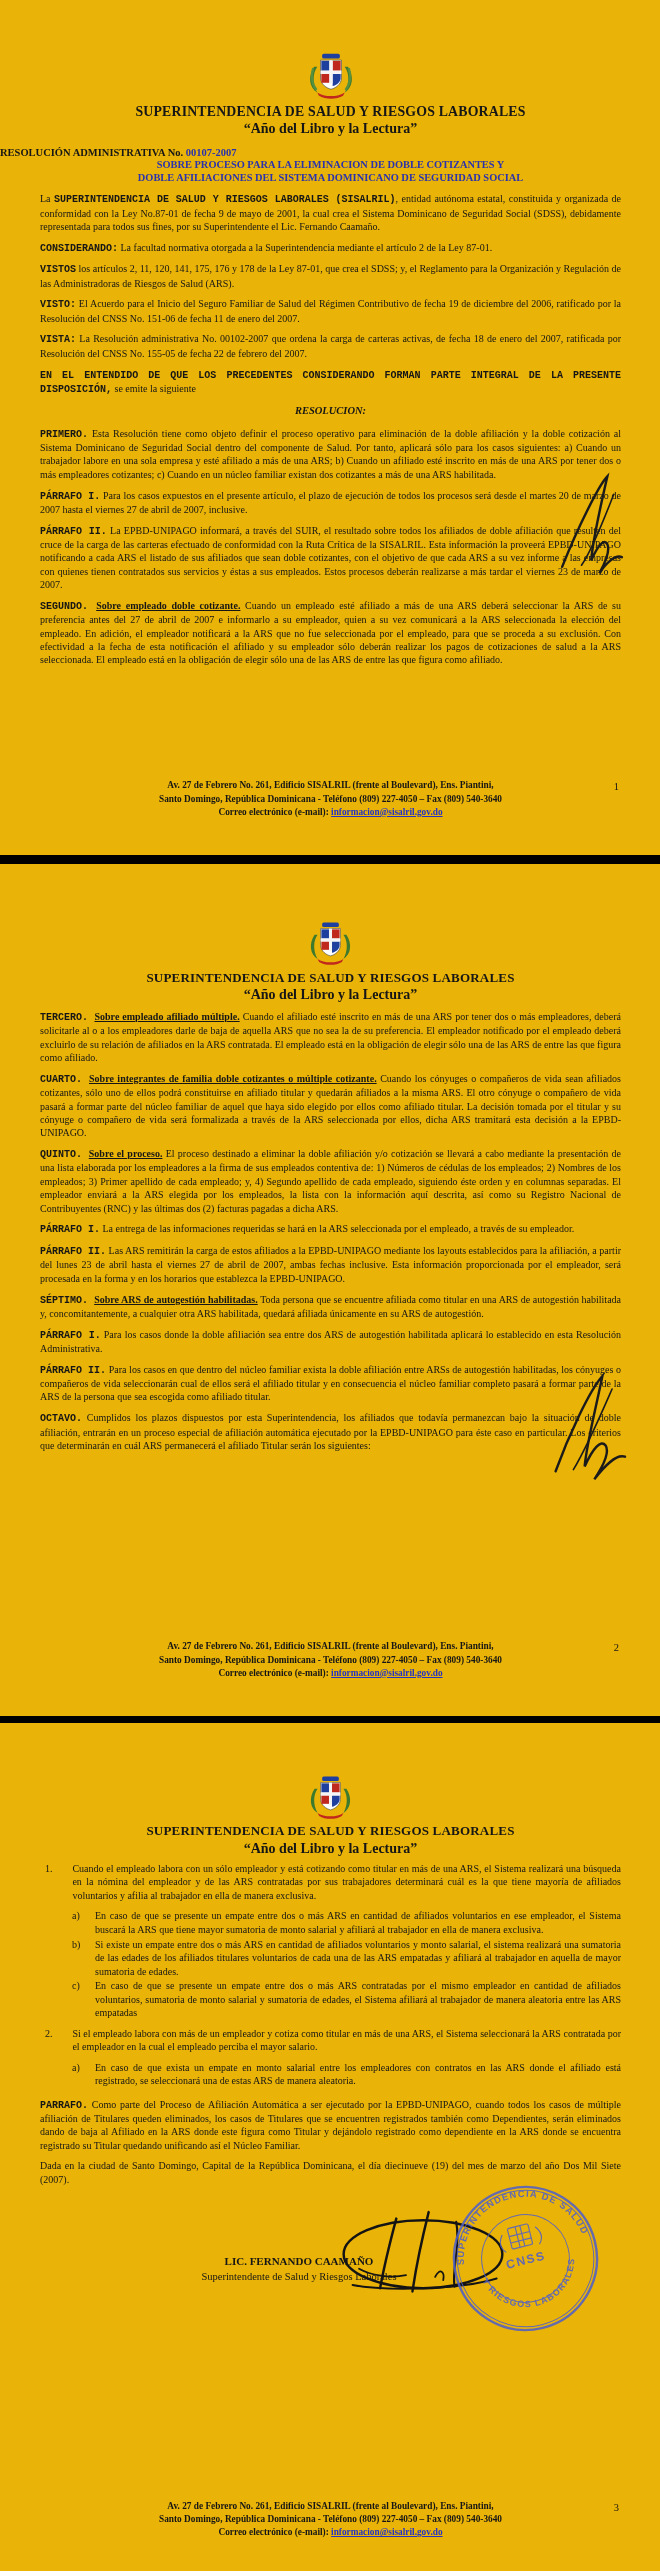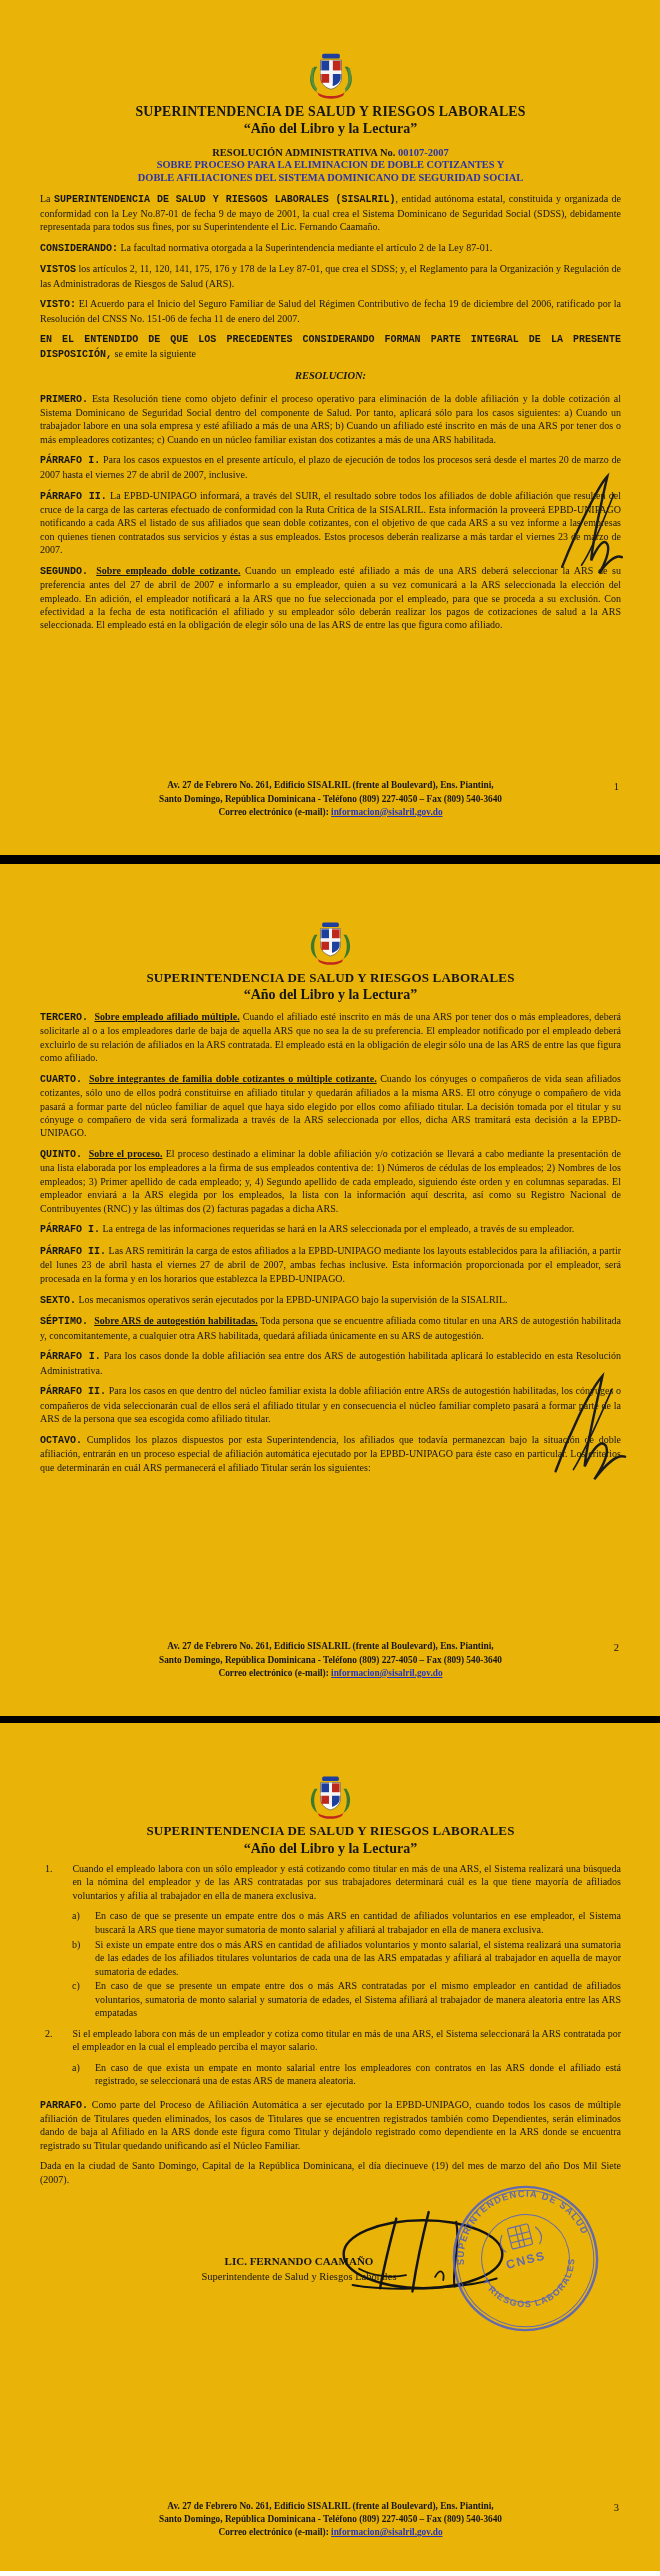--- a/index.html
+++ b/index.html
@@ -4,21 +4,21 @@
 <style>
   html,body{margin:0;padding:0;background:#ffffff;}
   body{width:661px;font-family:"Liberation Serif", serif;color:#161616;}
   .page{position:relative;width:661px;background:#eab308;overflow:hidden;}
   .p1{height:855px;} .p2{height:852px;} .p3{height:848px;}
   .sep{width:661px;background:#000;}
   .sep1{height:9px;} .sep2{height:6.5px;}
   .crest{display:block;margin:0 auto;}
   .org{ text-align:center;font-weight:bold;font-size:13.8px;letter-spacing:0.2px;margin-top:4.9px;}
   .motto{text-align:center;font-weight:bold;font-size:14px;margin-top:1.6px;}
-  .resline{text-align:center;font-weight:bold;font-size:10.5px;margin-top:9.7px;}
+  .resline{text-align:left;font-weight:bold;font-size:10.5px;margin-top:9.7px;}
   .resnum{color:#2a32ad;}
   .subject{text-align:center;font-weight:bold;font-size:10.4px;color:#2a32ad;line-height:1.25;}
   .content{padding:0 40px;text-align:justify;font-size:10px;line-height:1.34;}
   p.doc{margin:0 0 7.3px 0;}
   .lead{font-weight:bold;font-family:Liberation Mono, monospace;}
   .ulead{font-weight:bold;text-decoration:underline;}
   .reshead{text-align:center;font-weight:bold;font-style:italic;font-size:10.5px;margin:3.2px 0 9px 0;}
   .footer{position:absolute;left:0;bottom:36px;width:661px;}
   .footwrap{position:relative;width:518px;margin:0 auto;text-align:center;font-weight:bold;font-size:9.3px;line-height:1.42;}
   .email{color:#2433c4;text-decoration:underline;font-weight:bold;margin-top:12px;}
@@ -60,20 +60,21 @@
   <div class="motto">“Año del Libro y la Lectura”</div>
   <div class="resline"><span>RESOLUCIÓN ADMINISTRATIVA No. </span><span class="resnum">00107-2007</span></div>
   <div class="subject">SOBRE PROCESO PARA LA ELIMINACION DE DOBLE COTIZANTES Y</div>
   <div class="subject">DOBLE AFILIACIONES DEL SISTEMA DOMINICANO DE SEGURIDAD SOCIAL</div>
   <div style="height:8px"></div>
   <div class="content">
     <p class="doc"><span>La </span><span class="lead">SUPERINTENDENCIA DE SALUD Y RIESGOS LABORALES (SISALRIL)</span><span>, entidad autónoma estatal, constituida y organizada de conformidad con la Ley No.87-01 de fecha 9 de mayo de 2001, la cual crea el Sistema Dominicano de Seguridad Social (SDSS), debidamente representada para todos sus fines, por su Superintendente el Lic. Fernando Caamaño.</span></p>
     <p class="doc"><span class="lead">CONSIDERANDO:</span><span> La facultad normativa otorgada a la Superintendencia mediante el artículo 2 de la Ley 87-01.</span></p>
     <p class="doc"><span class="lead">VISTOS</span><span> los artículos 2, 11, 120, 141, 175, 176 y 178 de la Ley 87-01, que crea el SDSS; y, el Reglamento para la Organización y Regulación de las Administradoras de Riesgos de Salud (ARS).</span></p>
     <p class="doc"><span class="lead">VISTO:</span><span> El Acuerdo para el Inicio del Seguro Familiar de Salud del Régimen Contributivo de fecha 19 de diciembre del 2006, ratificado por la Resolución del CNSS No. 151-06 de fecha 11 de enero del 2007.</span></p>
+    <p class="doc"><span class="lead">VISTA:</span><span> La Resolución administrativa No. 00102-2007 que ordena la carga de carteras activas, de fecha 18 de enero del 2007, ratificada por Resolución del CNSS No. 155-05 de fecha 22 de febrero del 2007.</span></p>
     <p class="doc"><span class="lead">EN EL ENTENDIDO DE QUE LOS PRECEDENTES CONSIDERANDO FORMAN PARTE INTEGRAL DE LA PRESENTE DISPOSICIÓN,</span><span> se emite la siguiente</span></p>
     <div class="reshead">RESOLUCION:</div>
     <p class="doc"><span class="lead">PRIMERO.</span><span> Esta Resolución tiene como objeto definir el proceso operativo para eliminación de la doble afiliación y la doble cotización al Sistema Dominicano de Seguridad Social dentro del componente de Salud. Por tanto, aplicará sólo para los casos siguientes: a) Cuando un trabajador labore en una sola empresa y esté afiliado a más de una ARS; b) Cuando un afiliado esté inscrito en más de una ARS por tener dos o más empleadores cotizantes; c) Cuando en un núcleo familiar existan dos cotizantes a más de una ARS habilitada.</span></p>
     <p class="doc"><span class="lead">PÁRRAFO I.</span><span> Para los casos expuestos en el presente artículo, el plazo de ejecución de todos los procesos será desde el martes 20 de marzo de 2007 hasta el viernes 27 de abril de 2007, inclusive.</span></p>
     <p class="doc"><span class="lead">PÁRRAFO II.</span><span> La EPBD-UNIPAGO informará, a través del SUIR, el resultado sobre todos los afiliados de doble afiliación que resulten del cruce de la carga de las carteras efectuado de conformidad con la Ruta Crítica de la SISALRIL. Esta información la proveerá EPBD-UNIPAGO notificando a cada ARS el listado de sus afiliados que sean doble cotizantes, con el objetivo de que cada ARS a su vez informe a las empresas con quienes tienen contratados sus servicios y éstas a sus empleados. Estos procesos deberán realizarse a más tardar el viernes 23 de marzo de 2007.</span></p>
     <p class="doc"><span class="lead">SEGUNDO. </span><span class="ulead">Sobre empleado doble cotizante.</span><span> Cuando un empleado esté afiliado a más de una ARS deberá seleccionar la ARS de su preferencia antes del 27 de abril de 2007 e informarlo a su empleador, quien a su vez comunicará a la ARS seleccionada la elección del empleado. En adición, el empleador notificará a la ARS que no fue seleccionada por el empleado, para que se proceda a su exclusión. Con efectividad a la fecha de esta notificación el afiliado y su empleador sólo deberán realizar los pagos de cotizaciones de salud a la ARS seleccionada. El empleado está en la obligación de elegir sólo una de las ARS de entre las que figura como afiliado.</span></p>
   </div>
   <svg class="scribble" style="left:557px;top:470px;" width="70" height="113" viewBox="0 0 86 140">
     <path d="M6,120 C26,70 52,18 62,8 C56,34 44,86 42,112 C50,94 58,84 62,92 C66,100 58,118 52,128 C60,116 72,104 80,108" fill="none" stroke="#1b1b1b" stroke-width="3" stroke-linecap="round"></path>
     <path d="M30,118 C44,98 58,60 70,30" fill="none" stroke="#1b1b1b" stroke-width="2" stroke-linecap="round"></path>
@@ -107,21 +108,20 @@
   </svg>
   <div class="org" style="font-size:13px;">SUPERINTENDENCIA DE SALUD Y RIESGOS LABORALES</div>
   <div class="motto">“Año del Libro y la Lectura”</div>
   <div style="height:6.5px"></div>
   <div class="content">
     <p class="doc"><span class="lead">TERCERO. </span><span class="ulead">Sobre empleado afiliado múltiple.</span><span> Cuando el afiliado esté inscrito en más de una ARS por tener dos o más empleadores, deberá solicitarle al o a los empleadores darle de baja de aquella ARS que no sea la de su preferencia. El empleador notificado por el empleado deberá excluirlo de su relación de afiliados en la ARS contratada. El empleado está en la obligación de elegir  sólo una de las ARS de entre las que figura como afiliado.</span></p>
     <p class="doc"><span class="lead">CUARTO. </span><span class="ulead">Sobre integrantes de familia doble cotizantes o múltiple cotizante.</span><span> Cuando los cónyuges o compañeros de vida sean afiliados cotizantes, sólo uno de ellos podrá constituirse en afiliado titular y quedarán afiliados a la misma ARS. El otro cónyuge o compañero de vida pasará a formar parte del núcleo familiar de aquel que haya sido elegido por ellos como afiliado titular.  La decisión tomada por el titular y su cónyuge o compañero de vida será formalizada a través de la ARS seleccionada por ellos, dicha ARS tramitará esta decisión a la EPBD-UNIPAGO.</span></p>
     <p class="doc"><span class="lead">QUINTO. </span><span class="ulead">Sobre el proceso.</span><span> El proceso destinado a eliminar la doble afiliación y/o cotización se llevará a cabo mediante la presentación de una lista elaborada por los empleadores a la firma de sus empleados contentiva de: 1) Números de cédulas de los empleados; 2) Nombres de los empleados; 3) Primer apellido de cada empleado; y, 4) Segundo apellido de cada empleado, siguiendo éste orden y en columnas separadas. El empleador enviará a la ARS elegida por los empleados, la lista con la información aquí descrita, así como su Registro Nacional de Contribuyentes (RNC) y las últimas dos (2) facturas pagadas a dicha ARS.</span></p>
     <p class="doc"><span class="lead">PÁRRAFO I.</span><span> La entrega de las informaciones requeridas se hará en la ARS seleccionada por el empleado, a través de su empleador.</span></p>
     <p class="doc"><span class="lead">PÁRRAFO II.</span><span> Las ARS remitirán la carga de estos afiliados a la EPBD-UNIPAGO mediante los layouts establecidos para la afiliación, a partir del lunes 23 de abril hasta el viernes 27 de abril de 2007, ambas fechas inclusive. Esta información proporcionada por el empleador, será  procesada en la forma y en los horarios que establezca la EPBD-UNIPAGO.</span></p>
-    <p class="doc"><span class="lead">SEXTO.</span><span> Los mecanismos operativos serán ejecutados por la EPBD-UNIPAGO bajo la supervisión de la SISALRIL.</span></p>
     <p class="doc"><span class="lead">SÉPTIMO. </span><span class="ulead">Sobre ARS de autogestión habilitadas.</span><span> Toda persona que se encuentre afiliada como titular en una ARS de autogestión habilitada y, concomitantemente, a cualquier otra ARS habilitada, quedará afiliada únicamente en su ARS de autogestión.</span></p>
     <p class="doc"><span class="lead">PÁRRAFO I.</span><span> Para los casos donde la doble afiliación sea entre dos ARS de autogestión habilitada aplicará lo establecido en esta Resolución Administrativa.</span></p>
     <p class="doc"><span class="lead">PÁRRAFO II.</span><span> Para los casos en que dentro del núcleo familiar exista la doble afiliación entre ARSs de autogestión habilitadas, los cónyuges o compañeros de vida seleccionarán cual de ellos será el afiliado titular y en consecuencia el núcleo familiar completo pasará a formar parte de la ARS de la persona que sea escogida como afiliado titular.</span></p>
     <p class="doc"><span class="lead">OCTAVO.</span><span> Cumplidos los plazos dispuestos por esta Superintendencia, los afiliados que todavía permanezcan bajo la situación de doble afiliación, entrarán en un proceso especial de afiliación automática ejecutado por la EPBD-UNIPAGO para éste caso en particular. Los criterios que determinarán en cuál ARS permanecerá el afiliado Titular serán los siguientes:</span></p>
   </div>
   <svg class="scribble" style="left:549px;top:504px;" width="81" height="121" viewBox="0 0 100 150">
     <path d="M8,128 C24,84 50,28 66,10 C60,40 46,96 44,122 C54,100 64,88 70,96 C76,106 64,126 56,138 C68,122 84,106 94,110" fill="none" stroke="#1b1b1b" stroke-width="3" stroke-linecap="round"></path>
     <path d="M30,126 C46,100 64,58 78,26" fill="none" stroke="#1b1b1b" stroke-width="2" stroke-linecap="round"></path>
   </svg>
   <div class="footer">

